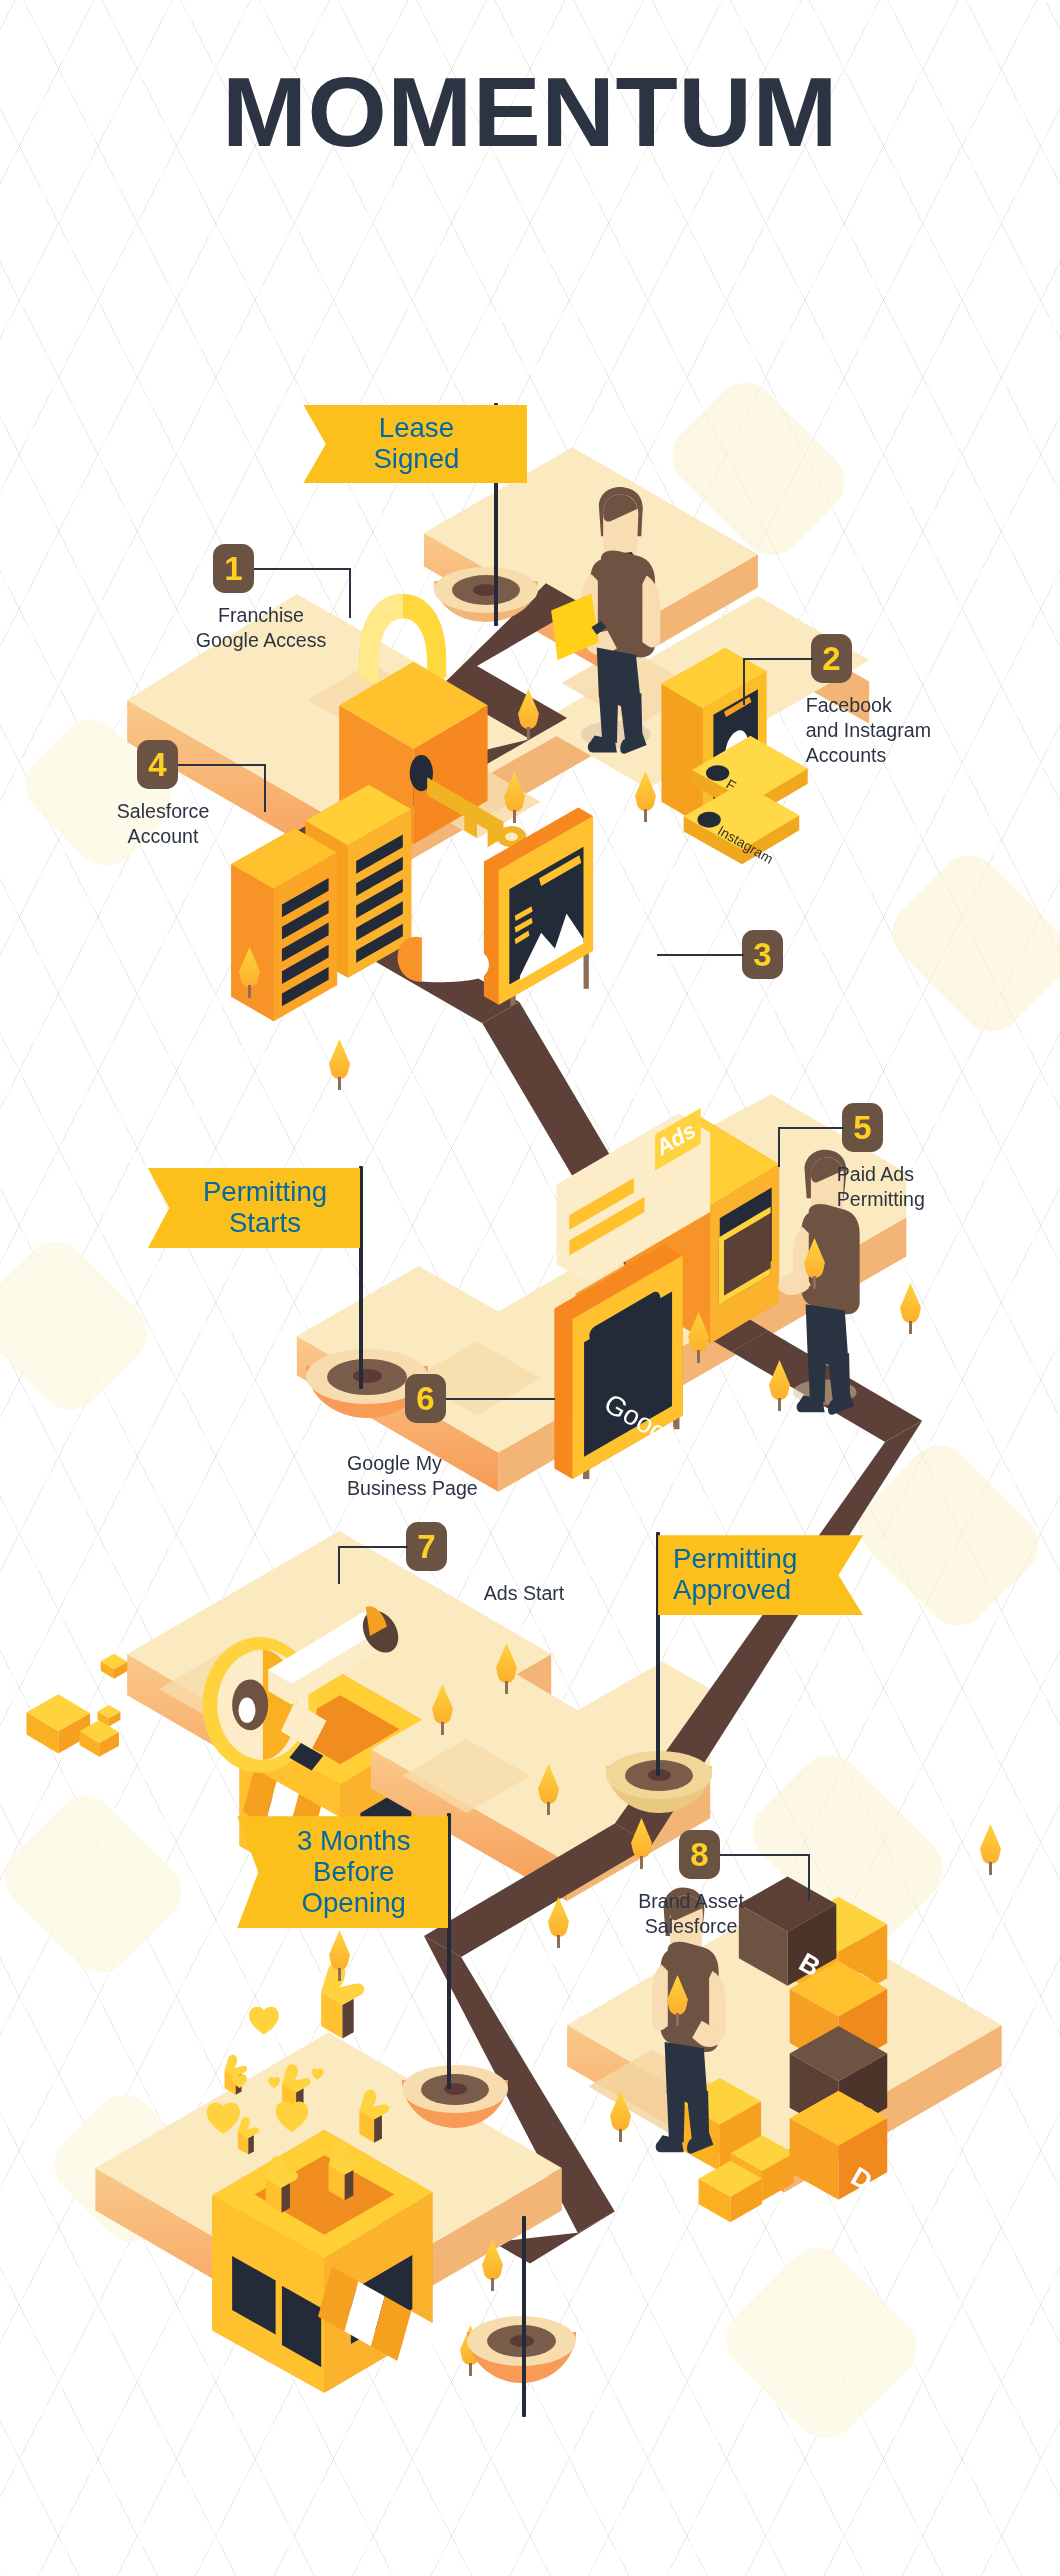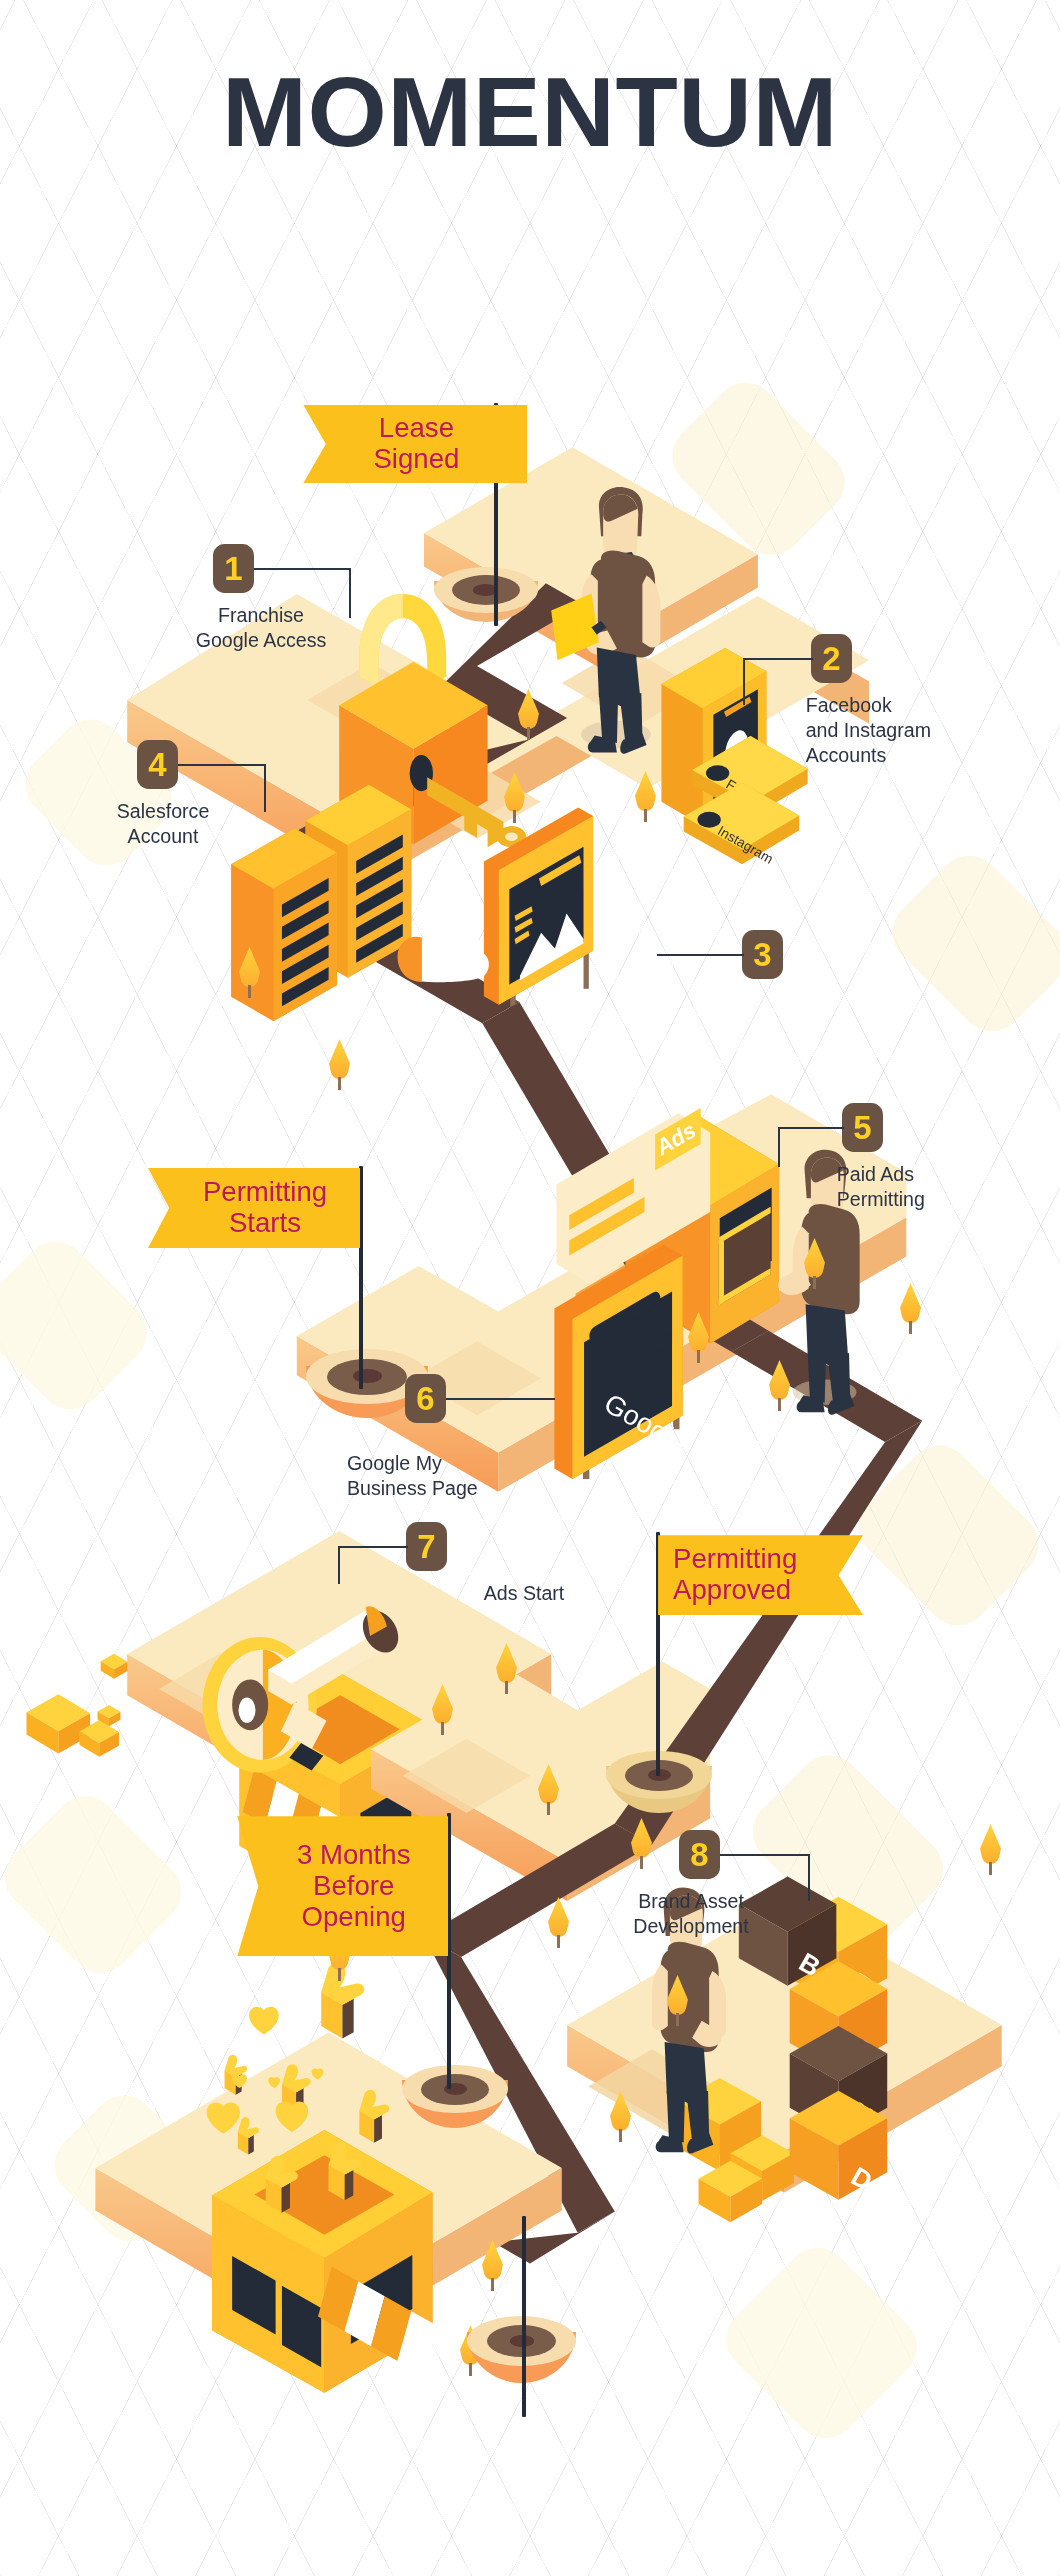--- a/index.html
+++ b/index.html
@@ -52,21 +52,21 @@
     font-size:25.4px;font-weight:bold;color:#3b3b3b;letter-spacing:1.2px;
     transform:scaleX(1.02) scaleY(1.22);
   }
 
   
   .flag{position:absolute;}
   .flag .pole{position:absolute;width:3.7px;background:#232b38;border-radius:1.1px;}
   .flag .banner{
     position:absolute;background:#fcc01c;
     display:flex;align-items:center;
-    color:#be185d;font-size:27.6px;line-height:1.12;font-weight:normal;
+    color:#0369a1;font-size:27.6px;line-height:1.12;font-weight:normal;
   }
   .flag .banner.notch-left{clip-path:polygon(0 0,100% 0,100% 100%,0 100%,10% 50%);}
   .flag .banner.notch-right{clip-path:polygon(0 0,100% 0,88% 50%,100% 100%,0 100%);}
   .flag .banner span{display:block;width:100%;}
 
   
   .step{position:absolute;}
   .step .badge{
     width:41px;height:49px;border-radius:11.7px;background:#6b5344;
     display:flex;align-items:center;justify-content:center;
@@ -722,21 +722,21 @@
   <div class="flag" style="left:656px;top:1532px;width:223px;height:244px;">
     <div class="pole" style="left:0;top:0;height:244px;"></div>
     <div class="banner notch-right" style="left:2.1px;top:3.2px;width:205px;height:80px;">
       <span style="white-space:pre-line;text-align:left;padding-left:15px;">Permitting
 Approved</span>
     </div>
   </div>
 
   <div class="flag" style="left:233px;top:1813px;width:223px;height:276px;">
     <div class="pole" style="left:214px;top:0;height:276px;"></div>
-    <div class="banner notch-left" style="left:4.2px;top:3.2px;width:211px;height:140px;">
+    <div class="banner notch-left" style="left:4.2px;top:3.2px;width:211px;height:112px;">
       <span style="white-space:pre-line;text-align:center;padding-left:22px;">3 Months
 Before
 Opening</span>
     </div>
   </div>
 
   <div class="flag" style="left:522px;top:2216px;width:223px;height:201px;">
     <div class="pole" style="left:0;top:0;height:201px;"></div>
   </div>
 
@@ -790,16 +790,16 @@
     <div class="leader" style="left:-68px;top:24.4px;width:70px;border-top-width:2.1px;"></div>
     <div class="leader" style="left:-68px;top:24.4px;height:38px;border-left-width:2.1px;"></div>
     <div class="label" style="left:-11.7px;top:59px;width:170px;text-align:right;">Ads Start</div>
   </div>
 
   <div class="step" style="left:679px;top:1830px;width:223px;height:117px;">
     <div class="badge">8</div>
     <div class="leader" style="left:41px;top:24.4px;width:90px;border-top-width:2.1px;"></div>
     <div class="leader" style="left:129px;top:24.4px;height:47px;border-left-width:2.1px;"></div>
     <div class="label" style="left:-94px;top:59px;width:212px;text-align:center;">Brand Asset
-Development</div>
+Salesforce</div>
   </div>
 </div>
 
 
 </body></html>

